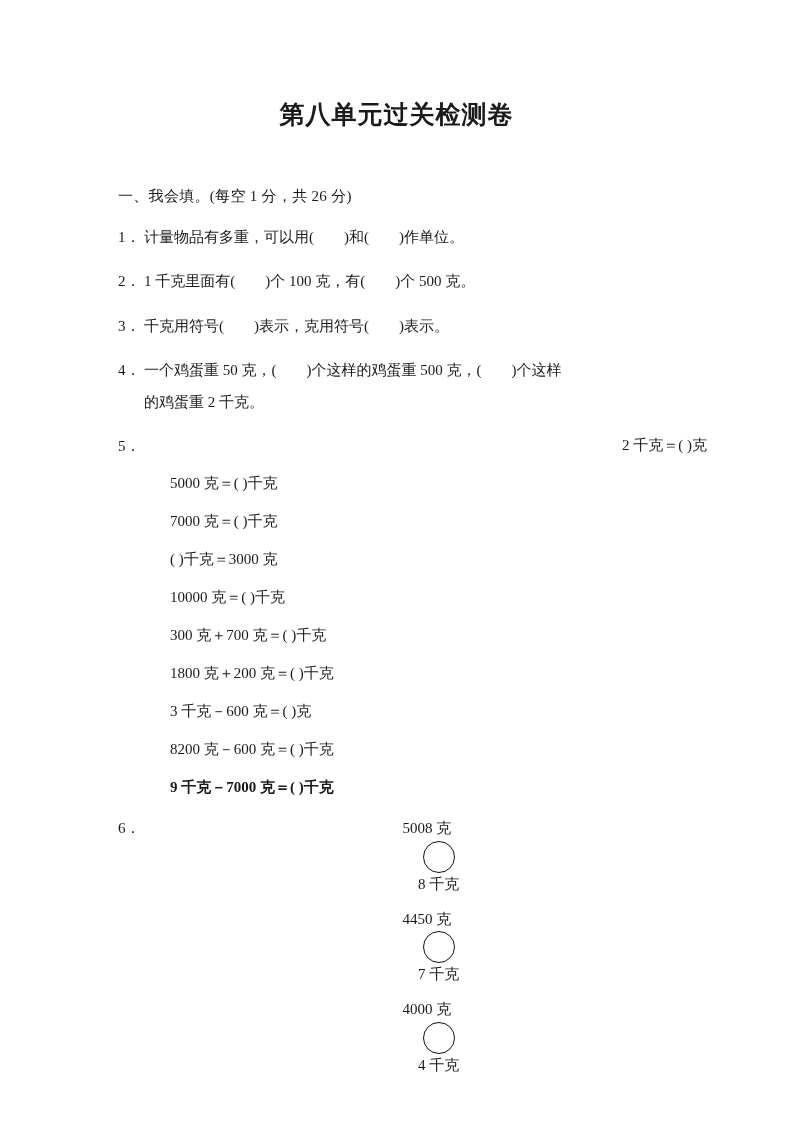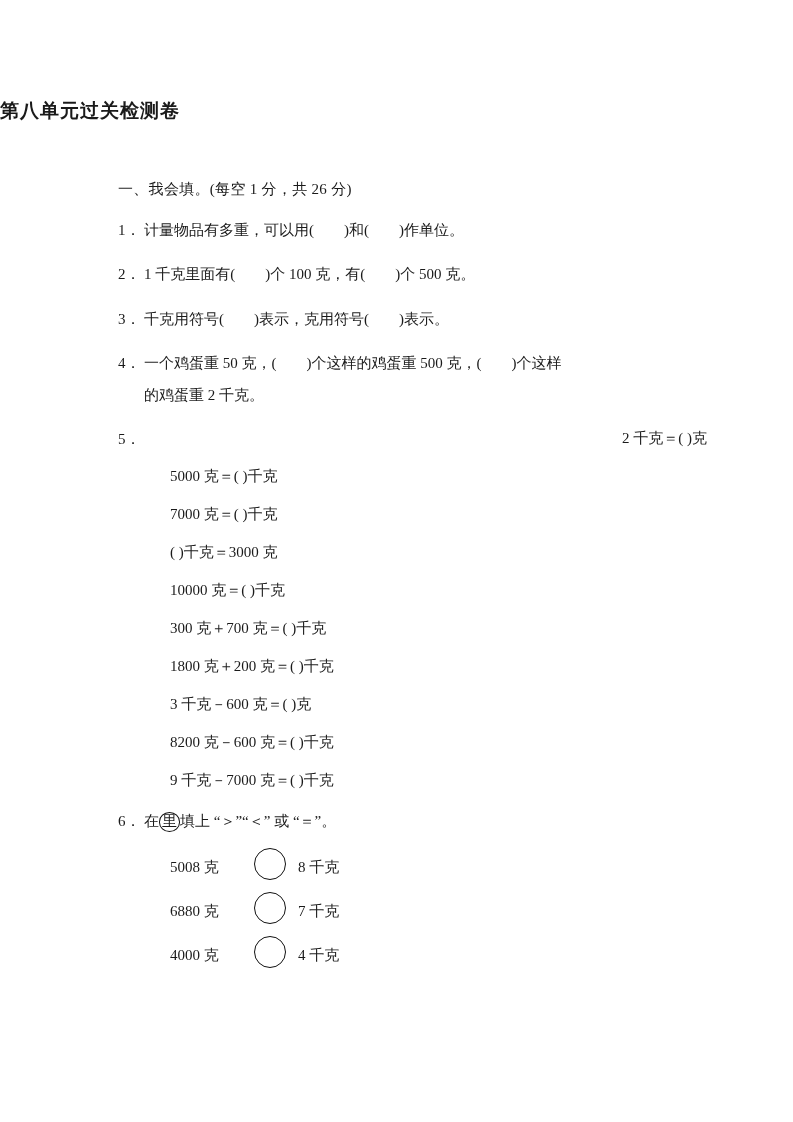--- a/index.html
+++ b/index.html
@@ -16,21 +16,22 @@
     overflow: hidden;
   }
   .page {
     width: 793px;
     height: 1122px;
     box-sizing: border-box;
     padding: 0;
     position: relative;
   }
   .doc-title {
-    font-size: 19px;
+    text-align: center;
+    font-size: 25px;
     font-weight: bold;
     letter-spacing: 1px;
     margin-top: 98px;
     font-family: "Liberation Sans", "DejaVu Sans", sans-serif;
   }
   .body-area {
     margin-top: 58px;
     padding-left: 118px;
     padding-right: 86px;
     font-size: 15px;
@@ -68,23 +69,24 @@
   }
   .sub:first-child {
     padding-left: 0;
     text-align: right;
   }
   .sub-list {
     margin-top: 0;
   }
   .cmp-row {
     display: flex;
-    align-items: flex-end;
+    align-items: center;
     padding-left: 26px;
     margin-bottom: 12px;
+    flex-direction: column;
   }
   .cmp-left {
     min-width: 72px;
     text-align: left;
   }
   .circle {
     width: 30px;
     height: 30px;
     border: 1.6px solid #111;
     border-radius: 50%;
@@ -147,36 +149,35 @@
       <div class="q-body sub-list">
         <div class="sub">2 千克＝(        )克</div>
         <div class="sub">5000 克＝(        )千克</div>
         <div class="sub">7000 克＝(        )千克</div>
         <div class="sub">(        )千克＝3000 克</div>
         <div class="sub">10000 克＝(        )千克</div>
         <div class="sub">300 克＋700 克＝(        )千克</div>
         <div class="sub">1800 克＋200 克＝(        )千克</div>
         <div class="sub">3 千克－600 克＝(        )克</div>
         <div class="sub">8200 克－600 克＝(        )千克</div>
-        <div class="sub" style="margin-bottom:0;">9 千克－7000 克＝(        )千克</div>
+        <div class="sub" style="margin-bottom:0;font-weight:bold;">9 千克－7000 克＝(        )千克</div>
       </div>
     </div>
 
     <div class="q" style="margin-top:19px;">
       <div class="q-num">6．</div>
       <div class="q-body">
-        <div class="q-line" style="margin-bottom:14px;"><span>在</span><span class="inline-circle">里</span><span>填上 “＞”“＜” 或 “＝”。</span></div>
 
         <div class="cmp-row">
           <span class="cmp-left">5008 克</span>
           <span class="circle"></span>
           <span class="cmp-right">8 千克</span>
         </div>
         <div class="cmp-row">
-          <span class="cmp-left">6880 克</span>
+          <span class="cmp-left">4450 克</span>
           <span class="circle"></span>
           <span class="cmp-right">7 千克</span>
         </div>
         <div class="cmp-row">
           <span class="cmp-left">4000 克</span>
           <span class="circle"></span>
           <span class="cmp-right">4 千克</span>
         </div>
       </div>
     </div>

